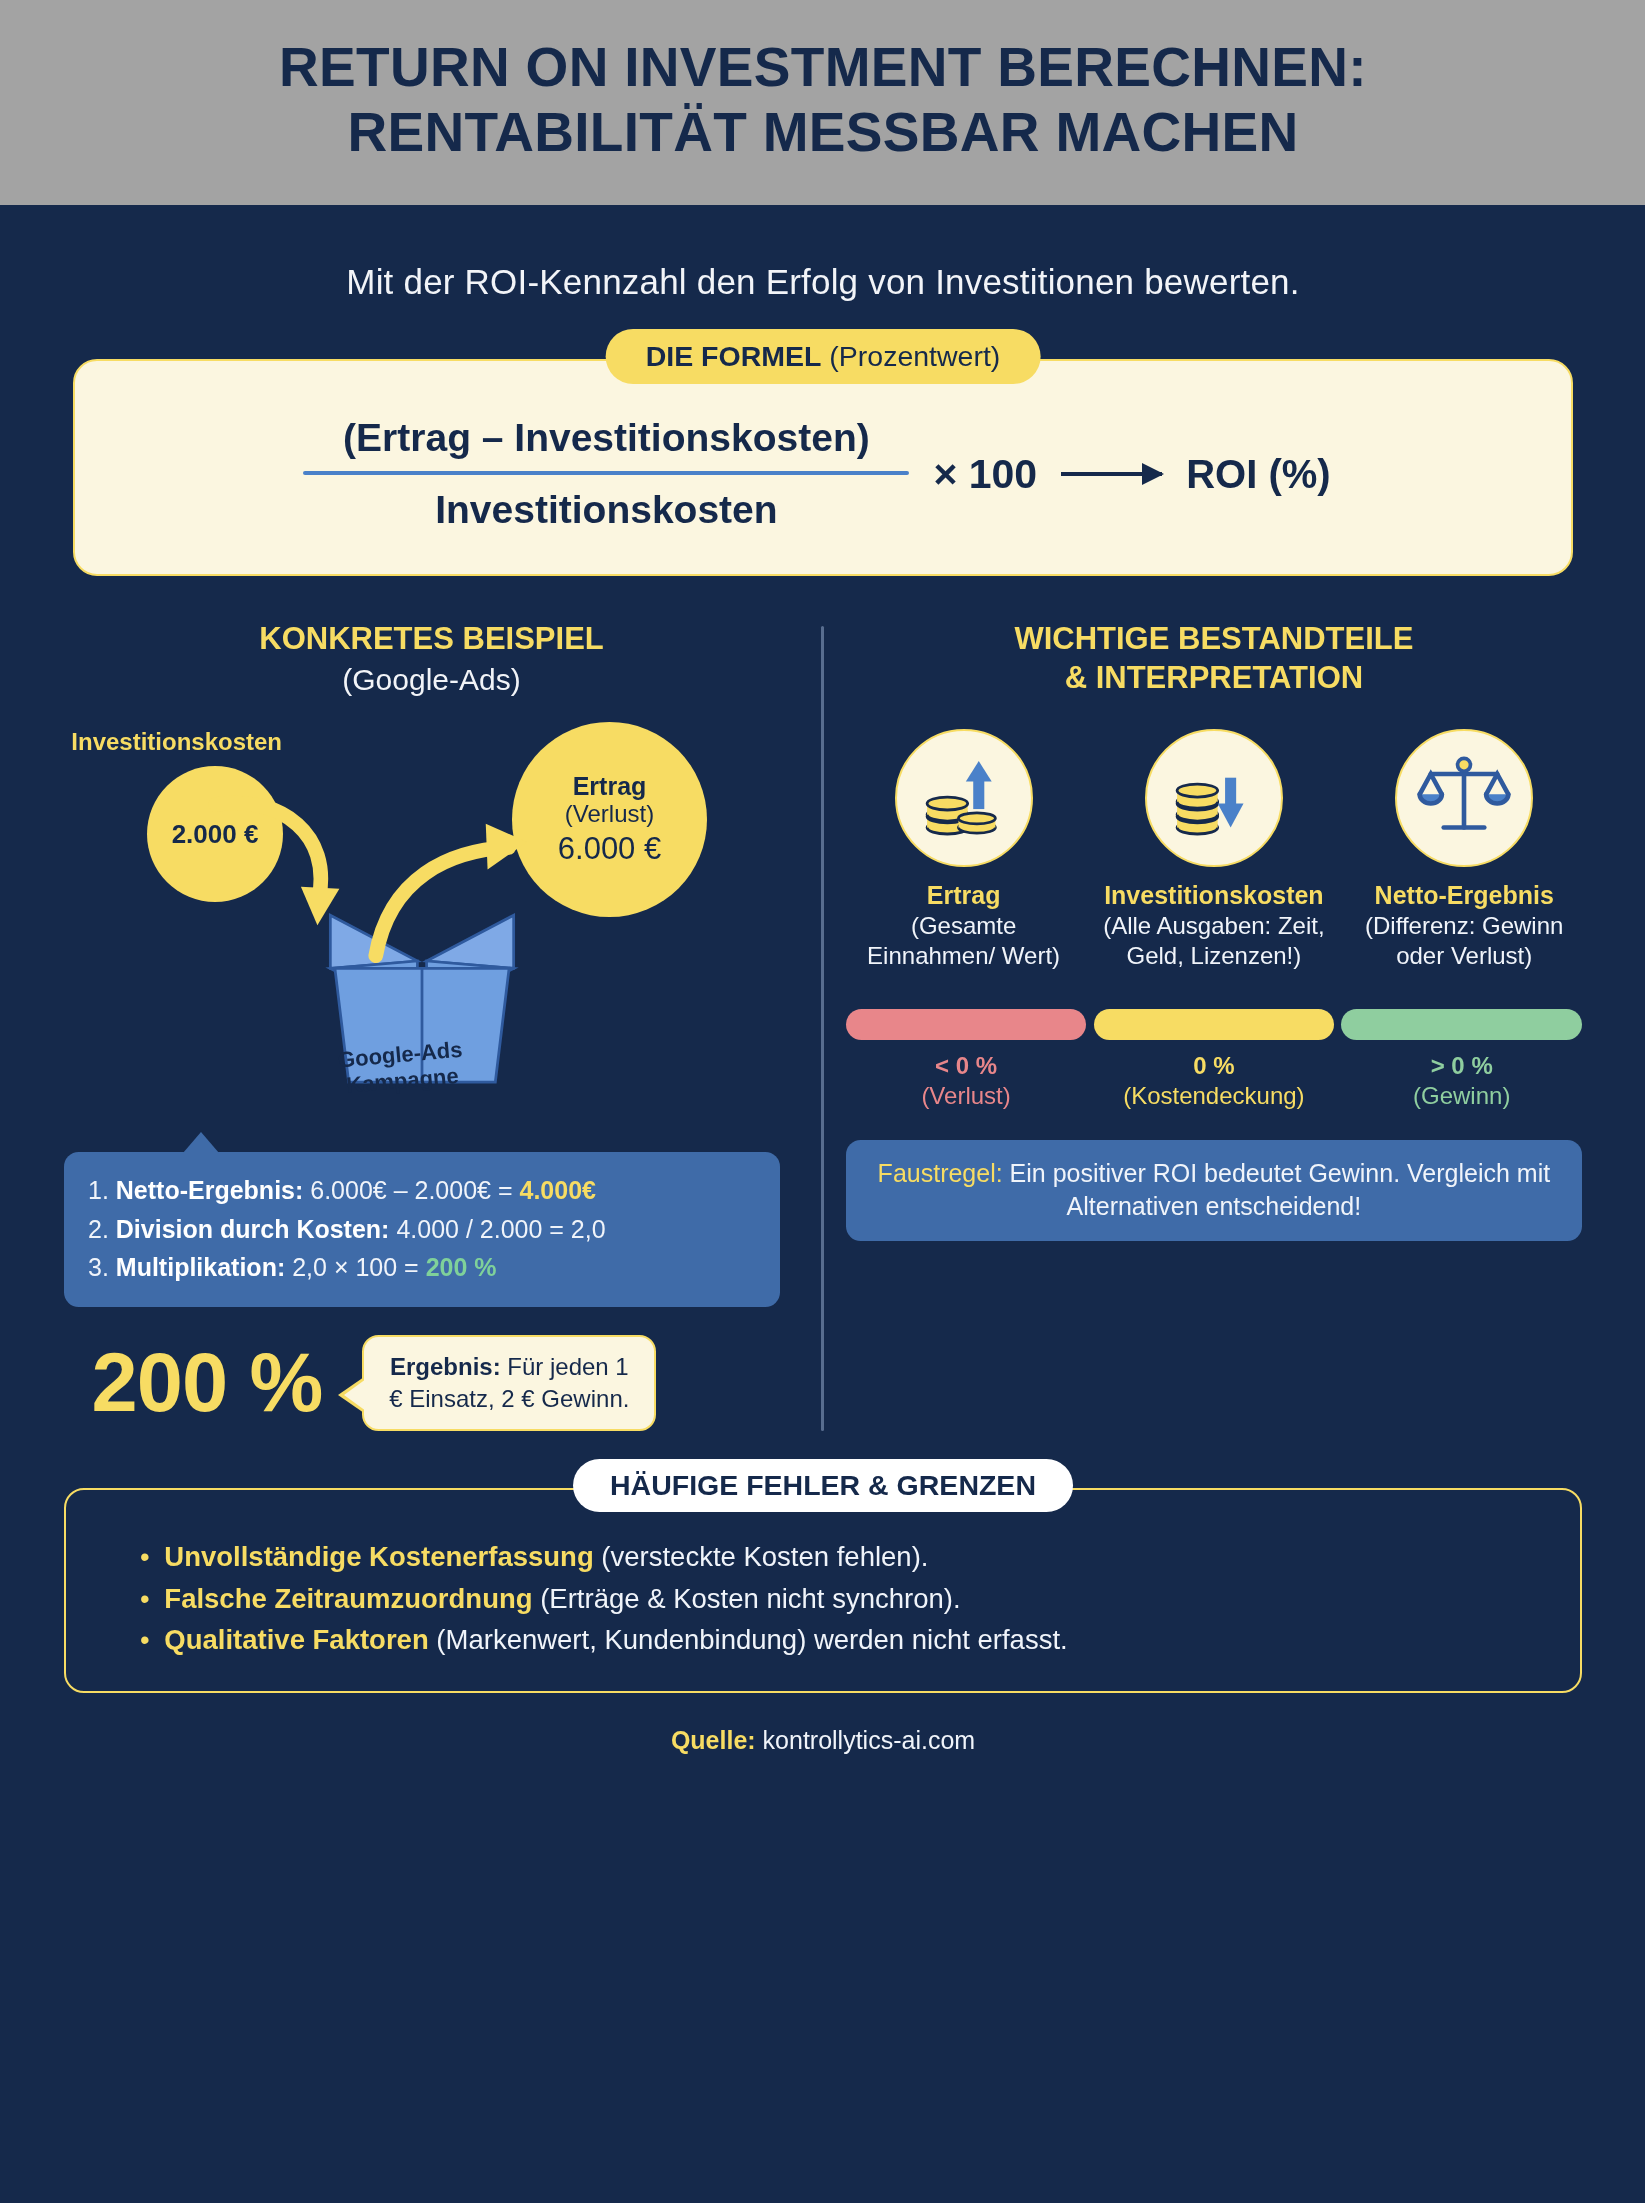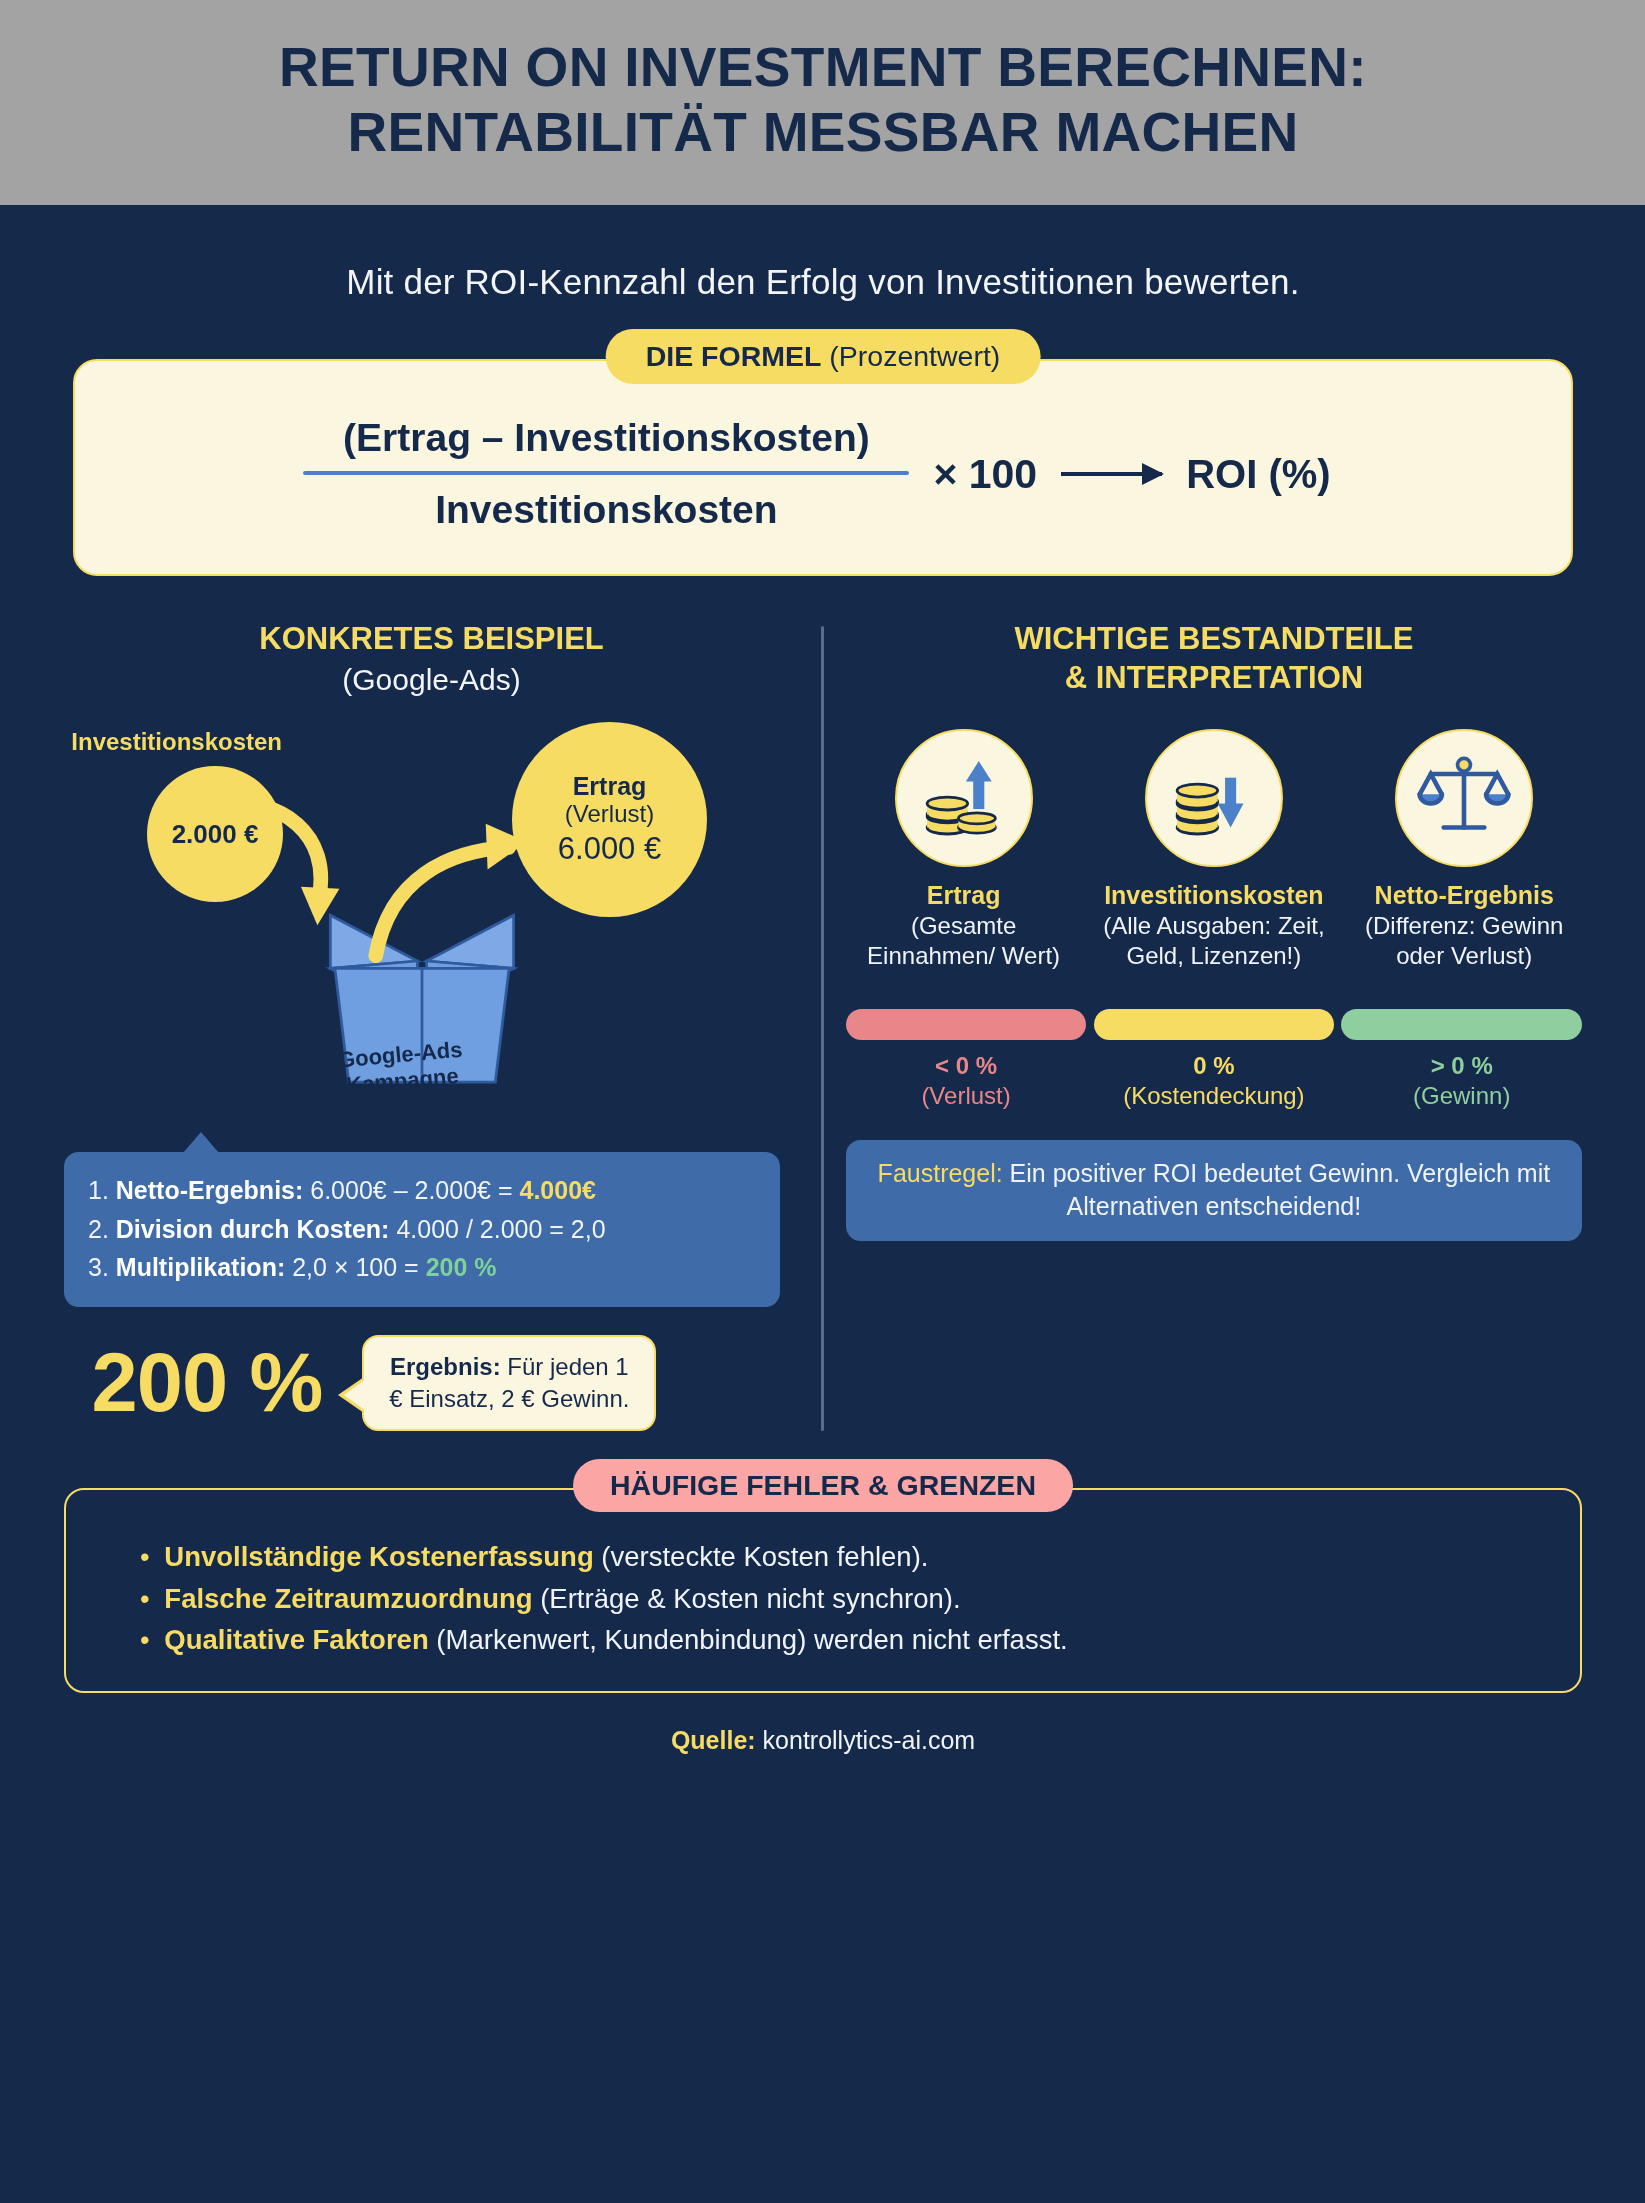--- a/index.html
+++ b/index.html
@@ -362,21 +362,21 @@
   
   .errors-wrap {
     position: relative;
     margin: 57px 64px 0 64px;
   }
   .errors-badge {
     position: absolute;
     top: -29px;
     left: 50%;
     transform: translateX(-50%);
-    background: #fca5a5;
+    background: #ffffff;
     color: #15294b;
     border-radius: 31px;
     padding: 10px 37px;
     font-size: 28.5px;
     font-weight: bold;
     white-space: nowrap;
     z-index: 4;
   }
   .errors-box {
     border: 2.8px solid #f7dc63;

